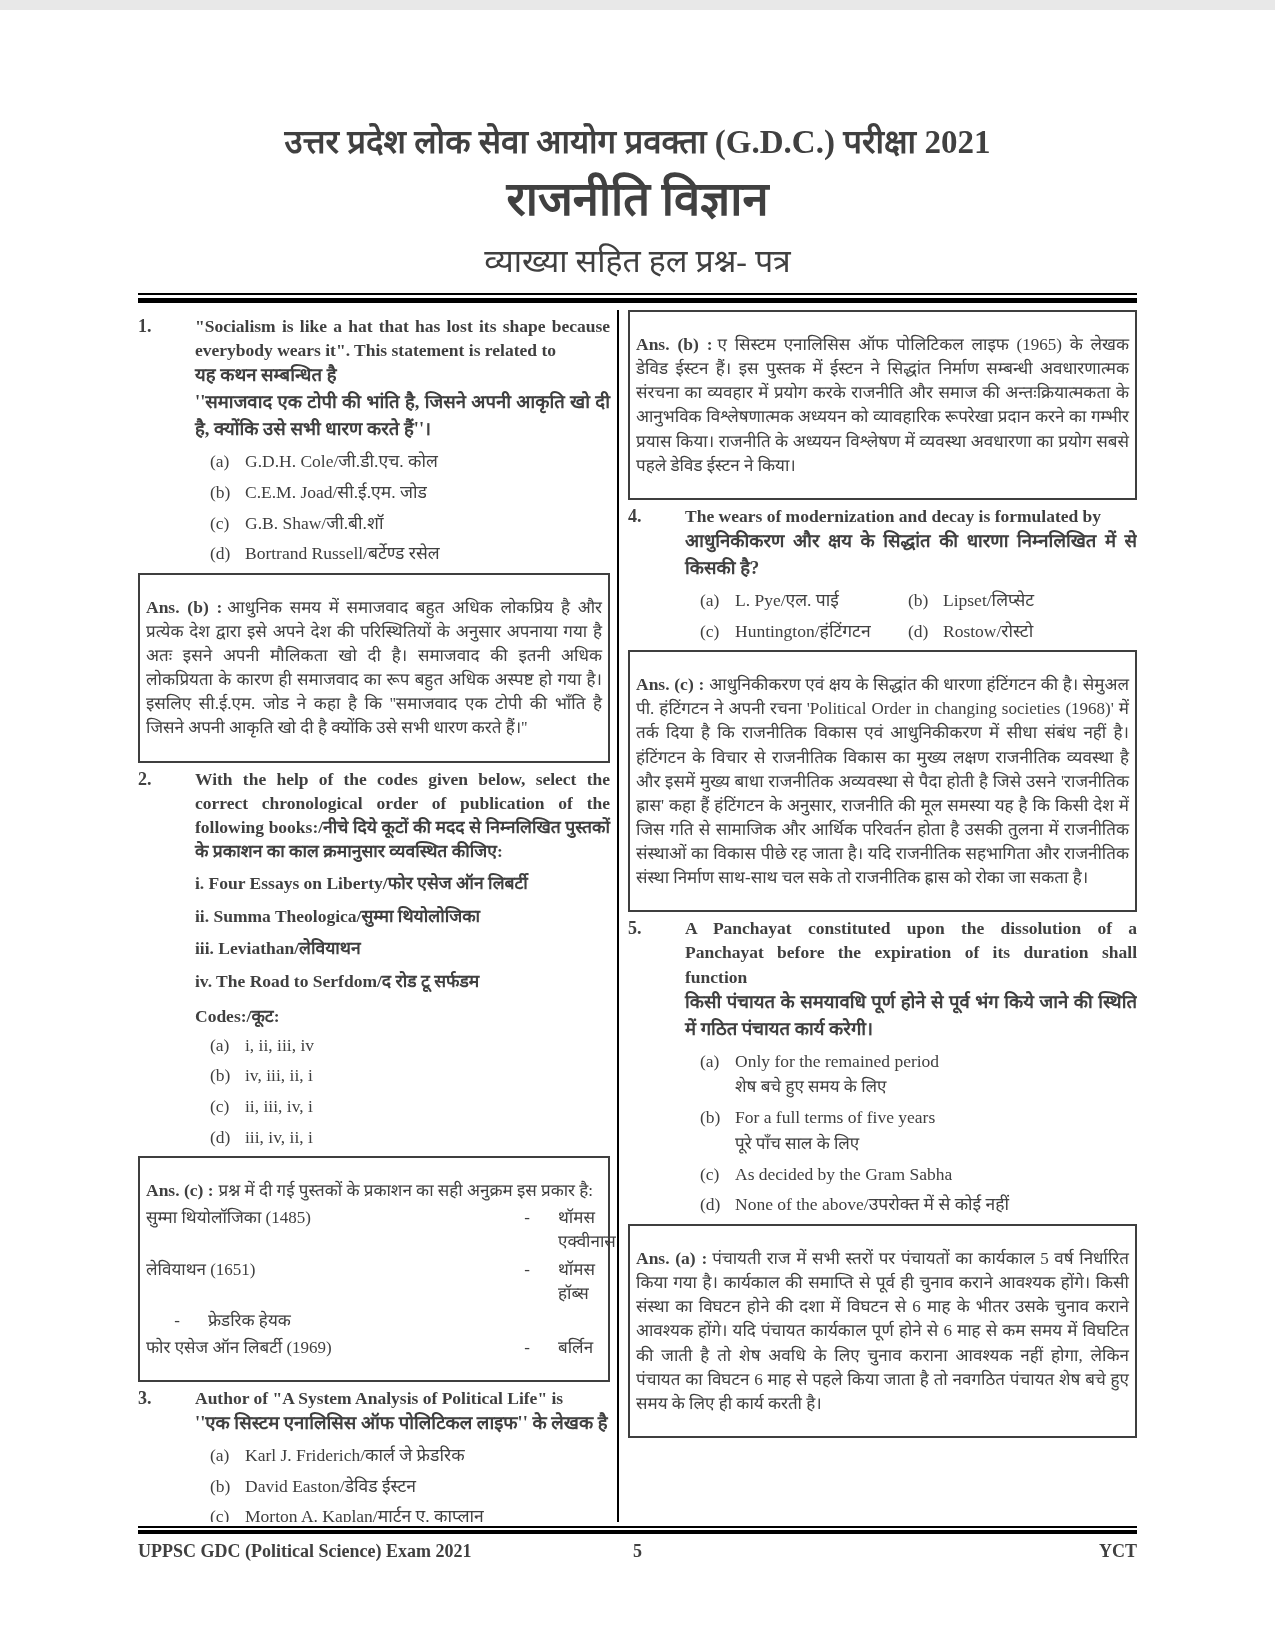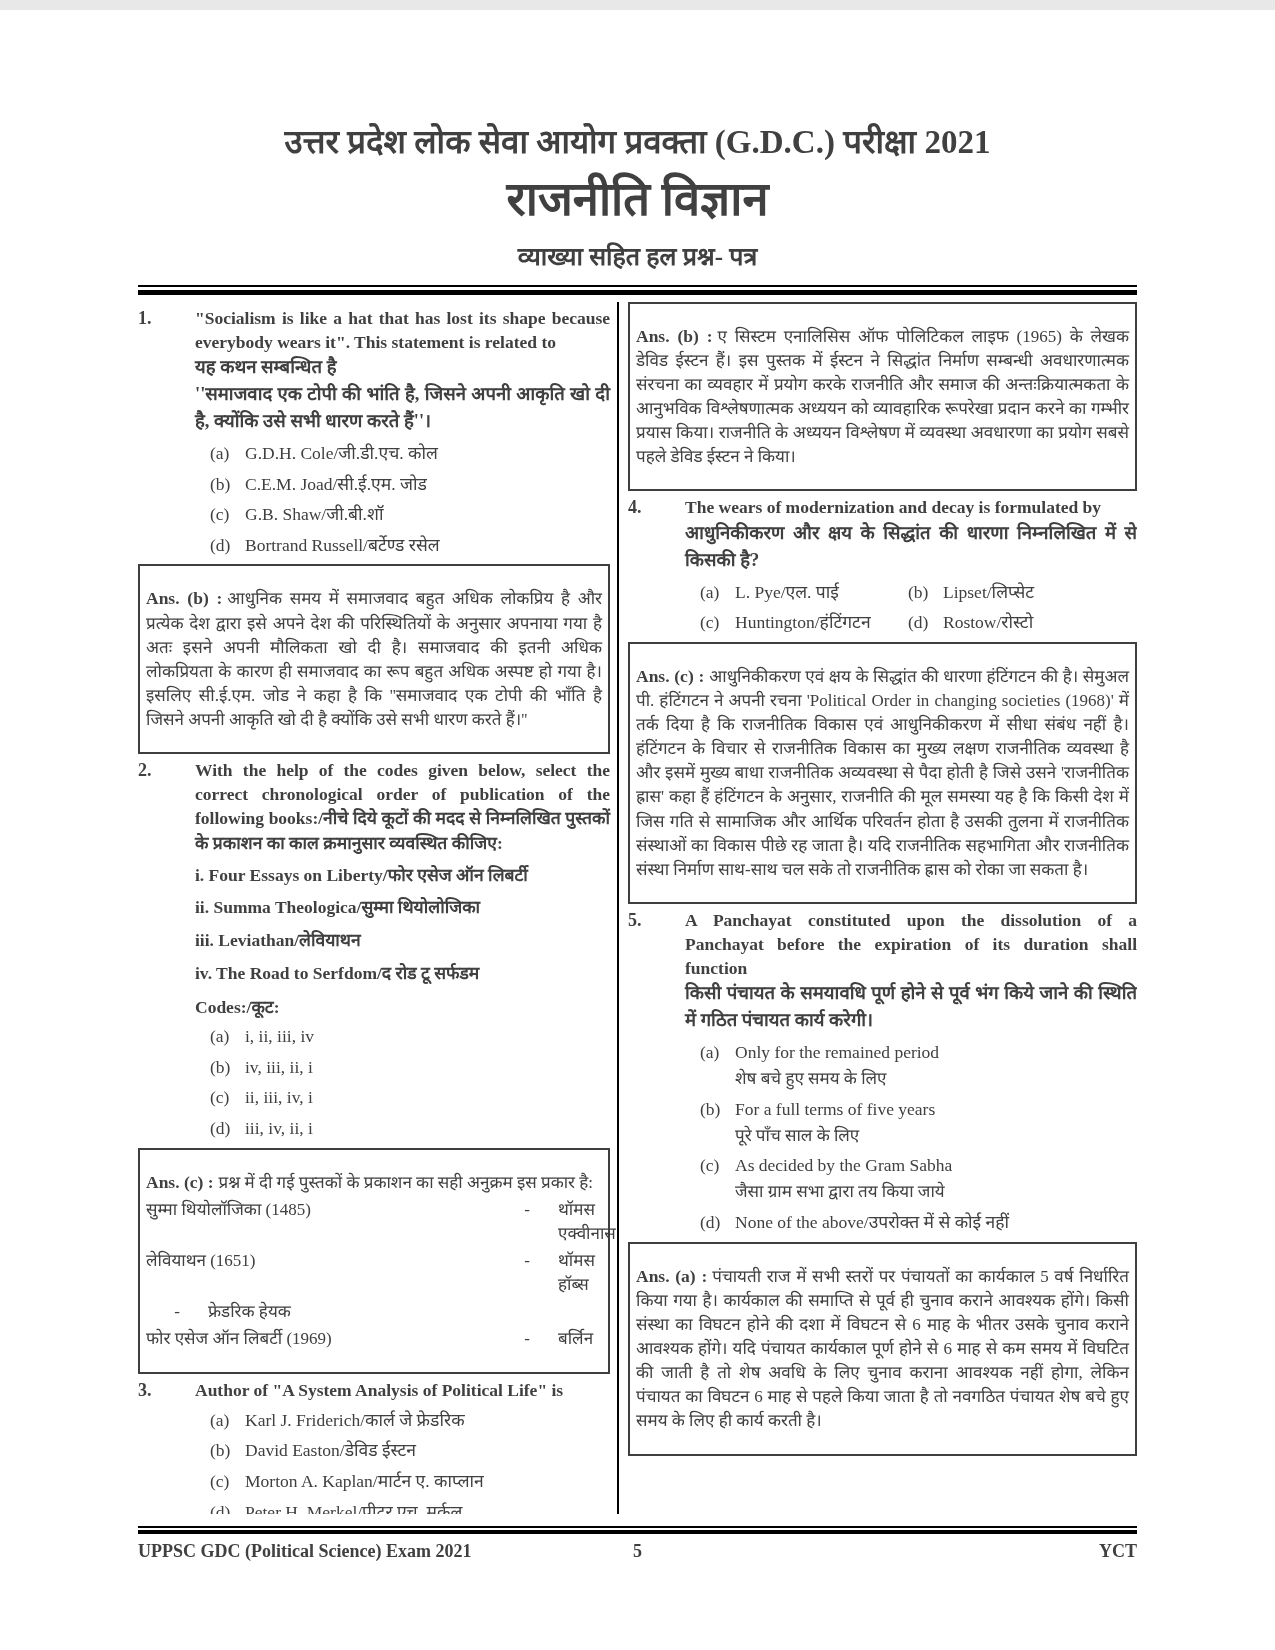--- a/index.html
+++ b/index.html
@@ -9,21 +9,21 @@
     background:#ffffff; color:#404040;
     font-family:"Liberation Serif","DejaVu Serif",serif;
     overflow:hidden;
   }
   .inner { padding:0 138px; }
 
   
   .header { text-align:center; padding-top:112px; }
   .h1 { font-size:33px; font-weight:bold; line-height:1.25; }
   .h2 { font-size:47px; font-weight:bold; line-height:1.2; margin-top:8px; }
-  .h3 { font-size:25px; font-weight:bold; line-height:1.2; margin-top:14px; }
+  .h3 { font-size:32px; font-weight:normal; line-height:1.2; margin-top:14px; }
   .rule-top { margin-top:13px; }
   .rule-top .thin  { height:2px; background:#000; }
   .rule-top .thick { height:5px; background:#000; margin-top:3px; }
 
   
   .columns { display:flex; height:1212px; overflow:hidden; margin-top:7px; }
   .col-left  { width:479px; flex:none; padding-right:7px; overflow:hidden; }
   .vdivider  { width:2px; background:#000; flex:none; }
   .col-right { flex:1; padding-left:9px; overflow:hidden; }
 
@@ -174,20 +174,21 @@
             <span class="dash">-</span>
             <span class="author">बर्लिन</span>
           </div>
         </div>
 
         <div class="qblock">
           <div class="qrow">
             <div class="qnum">3.</div>
             <div class="qbody">
               <div class="q-en">Author of "A System Analysis of Political Life" is</div>
+              <div class="q-hi">''एक सिस्टम एनालिसिस ऑफ पोलिटिकल लाइफ'' के लेखक है</div>
               <div class="opts">
                 <div class="opt">
                   <span class="olabel">(a)</span>
                   <span>Karl J. Friderich/कार्ल जे फ्रेडरिक</span>
                 </div>
                 <div class="opt">
                   <span class="olabel">(b)</span>
                   <span>David Easton/डेविड ईस्टन</span>
                 </div>
                 <div class="opt">
@@ -260,21 +261,20 @@
                   <div class="opt-hi">शेष बचे हुए समय के लिए</div>
                 </div>
                 <div class="opt">
                   <span class="olabel">(b)</span>
                   <span>For a full terms of five years</span>
                   <div class="opt-hi">पूरे पाँच साल के लिए</div>
                 </div>
                 <div class="opt">
                   <span class="olabel">(c)</span>
                   <span>As decided by the Gram Sabha</span>
-                  <div class="opt-hi">जैसा ग्राम सभा द्वारा तय किया जाये</div>
                 </div>
                 <div class="opt">
                   <span class="olabel">(d)</span>
                   <span>None of the above/उपरोक्त में से कोई नहीं</span>
                 </div>
               </div>
             </div>
           </div>
         </div>
 

